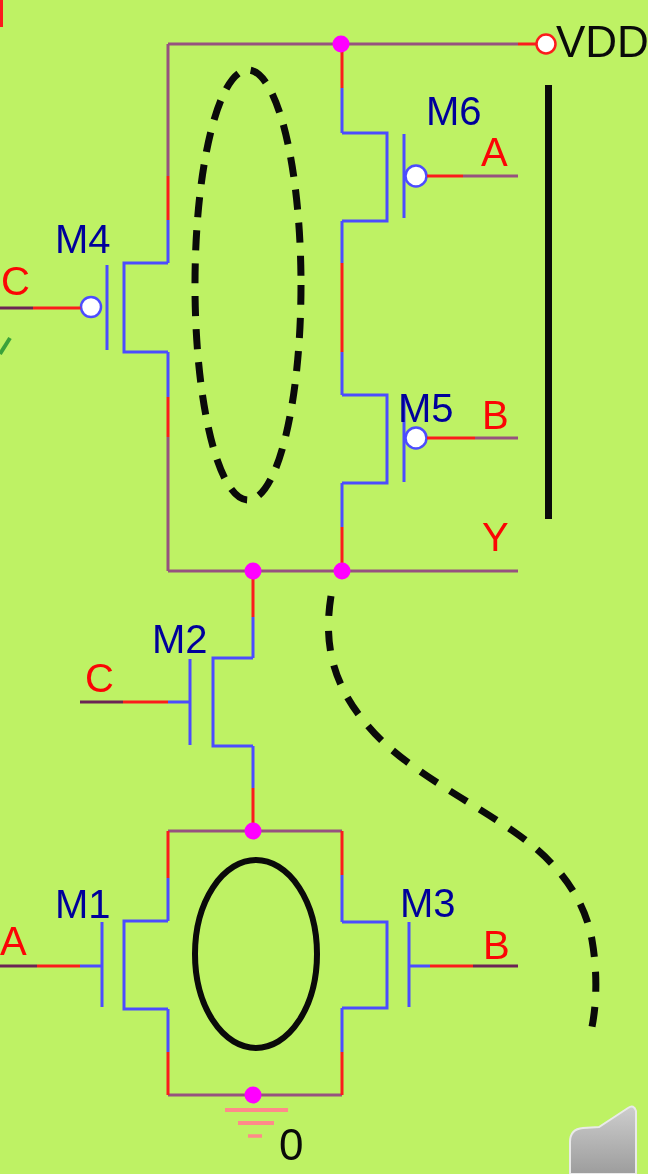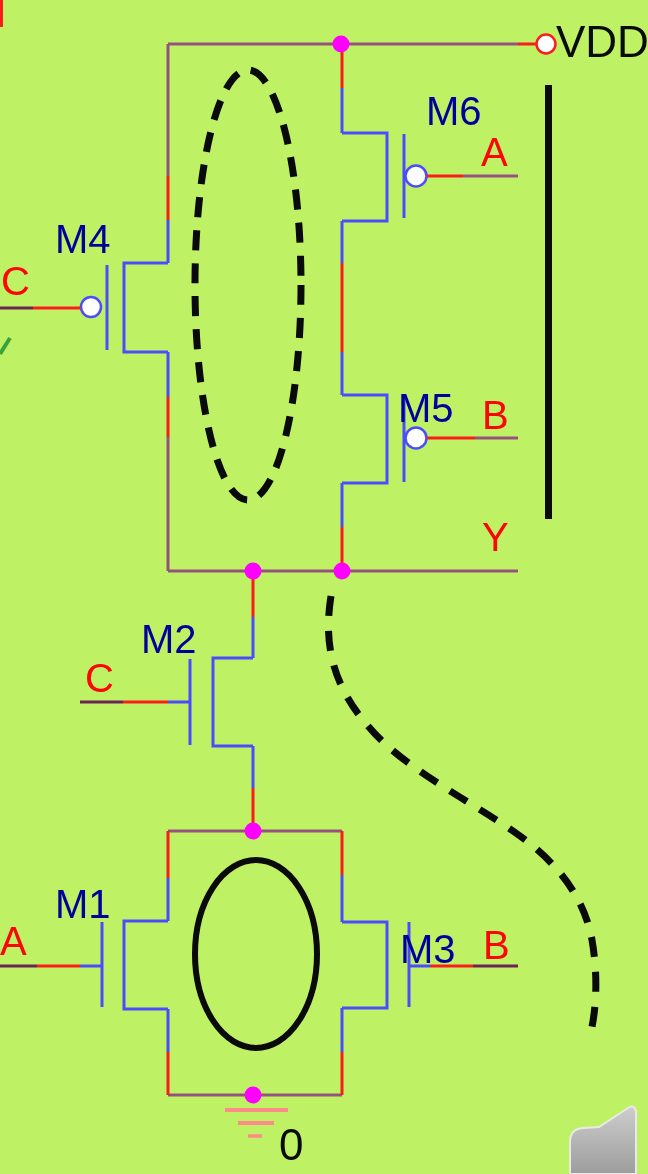--- a/index.html
+++ b/index.html
@@ -151,20 +151,20 @@
   </svg>
 
   <div class="lbl lbl-black" style="left:556px; top:20px; font-size:44px;">VDD</div>
   <div class="lbl lbl-navy" style="left:398px; top:91px;margin-left:28px;">M6</div>
   <div class="lbl lbl-red" style="left:481px; top:132px;">A</div>
   <div class="lbl lbl-navy" style="left:55px;  top:219px;">M4</div>
   <div class="lbl lbl-red" style="left:1px;   top:261px;">C</div>
   <div class="lbl lbl-navy" style="left:398px; top:353px;margin-top:35px;">M5</div>
   <div class="lbl lbl-red" style="left:482px; top:395px;">B</div>
   <div class="lbl lbl-red" style="left:482px; top:517px;">Y</div>
-  <div class="lbl lbl-navy" style="left:141px; top:619px;">M2</div>
+  <div class="lbl lbl-navy" style="left:152px; top:619px;">M2</div>
   <div class="lbl lbl-red" style="left:85px;  top:658px;">C</div>
   <div class="lbl lbl-navy" style="left:55px;  top:884px;">M1</div>
   <div class="lbl lbl-red" style="left:0px;   top:921px;">A</div>
-  <div class="lbl lbl-navy" style="left:400px; top:883px;margin-top:46px;">M3</div>
+  <div class="lbl lbl-navy" style="left:400px; top:883px;">M3</div>
   <div class="lbl lbl-red" style="left:483px; top:925px;">B</div>
   <div class="lbl lbl-black" style="left:279px; top:1123px;">0</div>
 </div>
 
 </body></html>

